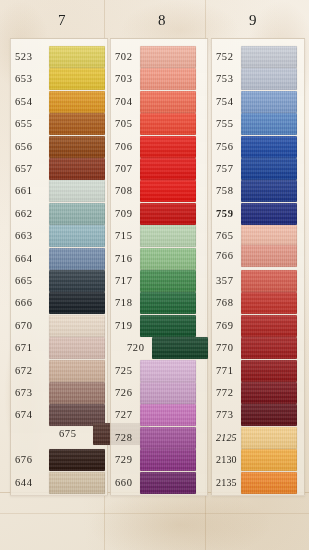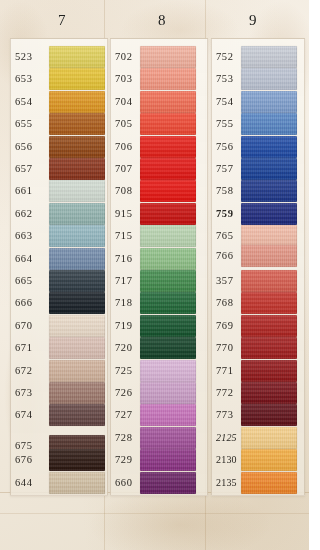--- a/index.html
+++ b/index.html
@@ -209,21 +209,21 @@
         <span class="swatch-chip" style="background-color: rgb(205, 174, 152);"></span>
       </div>
       <div class="swatch-row" style="top: 342px;">
         <span class="swatch-code">673</span>
         <span class="swatch-chip" style="background-color: rgb(154, 117, 105);"></span>
       </div>
       <div class="swatch-row" style="top: 364.4px;">
         <span class="swatch-code">674</span>
         <span class="swatch-chip" style="background-color: rgb(95, 66, 64);"></span>
       </div>
-      <div class="swatch-row" style="top: 395px;">
+      <div class="swatch-row" style="top: 383px; margin-left: 44px;">
         <span class="swatch-code">675</span>
         <span class="swatch-chip" style="background-color: rgb(74, 44, 37);"></span>
       </div>
       <div class="swatch-row" style="top: 409.2px;">
         <span class="swatch-code">676</span>
         <span class="swatch-chip" style="background-color: rgb(42, 23, 16);"></span>
       </div>
       <div class="swatch-row" style="top: 431.6px;">
         <span class="swatch-code">644</span>
         <span class="swatch-chip" style="background-color: rgb(207, 189, 160);"></span>
@@ -252,21 +252,21 @@
       </div>
       <div class="swatch-row" style="top: 118px;">
         <span class="swatch-code">707</span>
         <span class="swatch-chip" style="background-color: rgb(224, 22, 19);"></span>
       </div>
       <div class="swatch-row" style="top: 140.4px;">
         <span class="swatch-code">708</span>
         <span class="swatch-chip" style="background-color: rgb(228, 19, 15);"></span>
       </div>
       <div class="swatch-row" style="top: 162.8px;">
-        <span class="swatch-code">915</span>
+        <span class="swatch-code">709</span>
         <span class="swatch-chip" style="background-color: rgb(197, 16, 14);"></span>
       </div>
       <div class="swatch-row" style="top: 185.2px;">
         <span class="swatch-code">715</span>
         <span class="swatch-chip" style="background-color: rgb(182, 210, 173);"></span>
       </div>
       <div class="swatch-row" style="top: 207.6px;">
         <span class="swatch-code">716</span>
         <span class="swatch-chip" style="background-color: rgb(139, 189, 131);"></span>
       </div>
@@ -275,21 +275,21 @@
         <span class="swatch-chip" style="background-color: rgb(63, 133, 73);"></span>
       </div>
       <div class="swatch-row" style="top: 252.4px;">
         <span class="swatch-code">718</span>
         <span class="swatch-chip" style="background-color: rgb(31, 99, 53);"></span>
       </div>
       <div class="swatch-row" style="top: 274.8px;">
         <span class="swatch-code">719</span>
         <span class="swatch-chip" style="background-color: rgb(21, 81, 44);"></span>
       </div>
-      <div class="swatch-row" style="top: 297.2px;">
+      <div class="swatch-row" style="top: 297.2px; margin-left: 12px;">
         <span class="swatch-code">720</span>
         <span class="swatch-chip" style="background-color: rgb(19, 63, 38);"></span>
       </div>
       <div class="swatch-row" style="top: 319.6px;">
         <span class="swatch-code">725</span>
         <span class="swatch-chip" style="background-color: rgb(215, 177, 212);"></span>
       </div>
       <div class="swatch-row" style="top: 342px;">
         <span class="swatch-code">726</span>
         <span class="swatch-chip" style="background-color: rgb(199, 154, 195);"></span>

